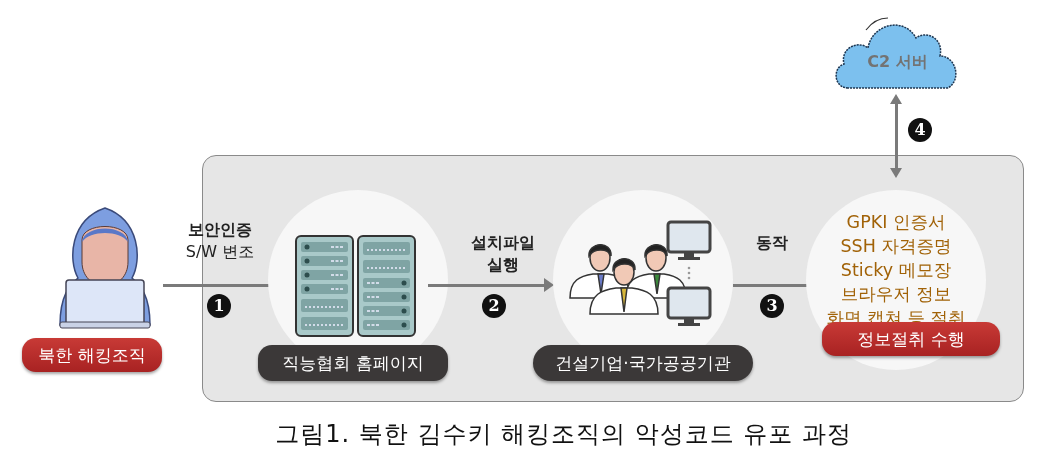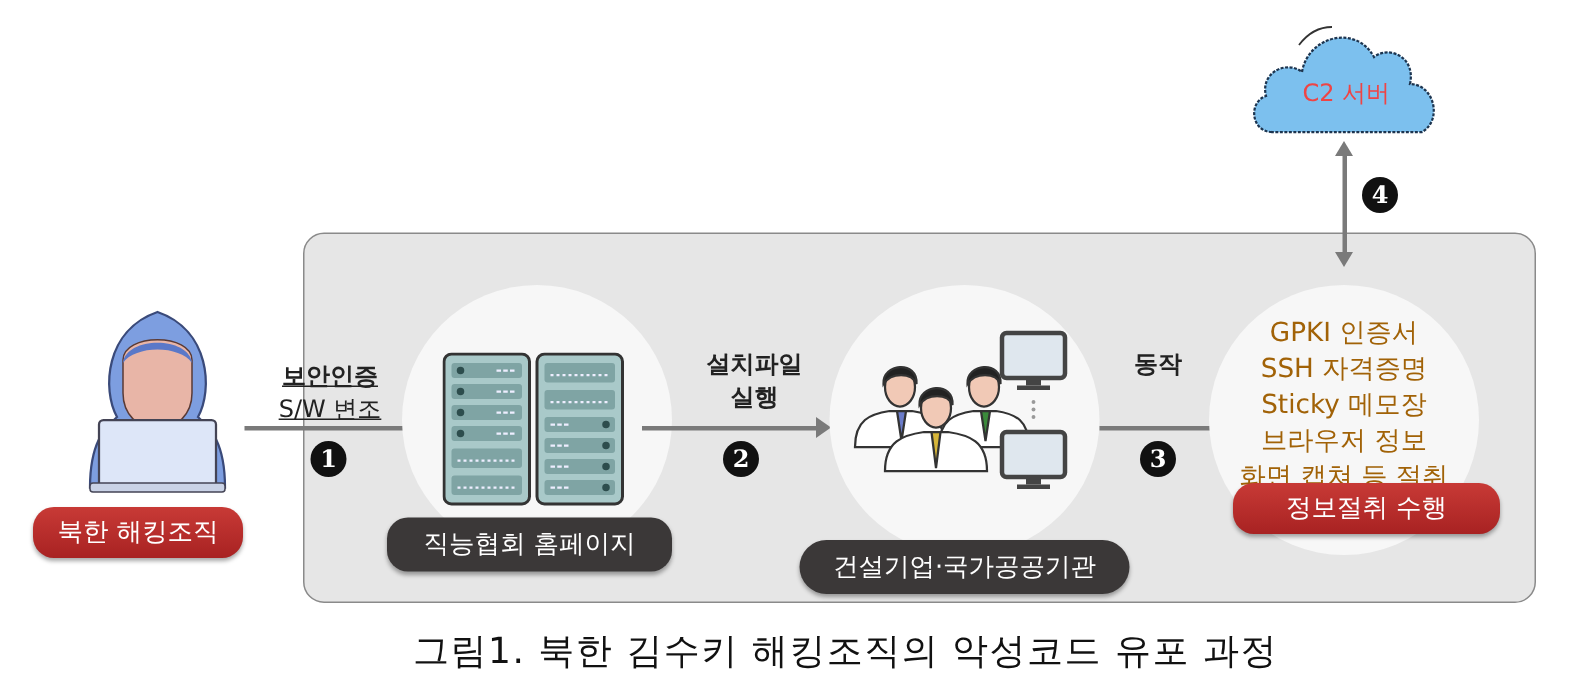--- a/index.html
+++ b/index.html
@@ -24,21 +24,21 @@
     <path d="M42 40 C42 22 88 22 88 40 L88 62 C88 76 78 86 65 86 C52 86 42 76 42 62 Z" fill="#e8b5a7" stroke="#5a3a35" stroke-width="1"></path>
     <path d="M42 42 C44 24 86 24 88 42 C80 30 50 30 42 42 Z" fill="#5a78c8"></path>
     <rect x="26" y="80" width="78" height="46" rx="3" fill="#dde6f8" stroke="#445" stroke-width="1.5"></rect>
     <rect x="20" y="122" width="90" height="6" rx="2" fill="#c9d2e6" stroke="#445" stroke-width="1"></rect>
   </svg>
 </div>
 <div class="abs pill-red" style="left:22px;top:338px;width:140px;">북한 해킹조직</div>
 
 <div class="abs panel"></div>
 
-<div class="abs edge-label" style="left:170px;top:240px;width:100px;text-decoration:underline;">
+<div class="abs edge-label" style="left:170px;top:219px;width:100px;">
   <div>보안인증</div>
   <div style="font-weight:normal;">S/W 변조</div>
 </div>
 <div class="abs arrow-line" style="left:163px;top:284px;width:120px;"></div>
 <div class="abs" style="left:276px;top:278px;width:0;height:0;border-left:10px solid #7a7a7a;border-top:7px solid transparent;border-bottom:7px solid transparent;"></div>
 <div class="abs step" style="left:207px;top:294px;">1</div>
 
 <div class="abs circle" style="left:268px;top:190px;width:180px;height:180px;"></div>
 <div class="abs" style="left:295px;top:235px;">
   <svg width="122" height="104" viewBox="0 0 122 104">
@@ -121,21 +121,21 @@
         <circle cx="121" cy="55" r="1.3"></circle>
         <circle cx="121" cy="60" r="1.3"></circle>
       </g>
     <g>
       <rect x="100" y="70" width="42" height="30" rx="3" fill="#dfe7ee" stroke="#444" stroke-width="3"></rect>
       <rect x="116" y="100" width="10" height="5" fill="#444"></rect>
         <rect x="110" y="105" width="22" height="3" fill="#444"></rect>
     </g>
   </svg>
 </div>
-<div class="abs pill-dark" style="left:533px;top:360px;width:220px;">건설기업·국가공공기관</div>
+<div class="abs pill-dark" style="left:533px;top:345px;width:220px;">건설기업·국가공공기관</div>
 
 <div class="abs edge-label" style="left:722px;top:232px;width:100px;">
   <div>동작</div>
 </div>
 <div class="abs arrow-line" style="left:733px;top:284px;width:80px;"></div>
 <div class="abs" style="left:809px;top:278px;width:0;height:0;border-left:10px solid #7a7a7a;border-top:7px solid transparent;border-bottom:7px solid transparent;"></div>
 <div class="abs step" style="left:760px;top:294px;">3</div>
 
 <div class="abs circle" style="left:806px;top:190px;width:180px;height:180px;"></div>
 <div class="abs info-text" style="left:796px;top:210px;width:200px;">
@@ -150,16 +150,16 @@
 <div class="abs" style="left:895px;top:98px;width:3px;height:75px;background:#7a7a7a;"></div>
 <div class="abs" style="left:890px;top:94px;width:0;height:0;border-bottom:10px solid #7a7a7a;border-left:6.5px solid transparent;border-right:6.5px solid transparent;"></div>
 <div class="abs" style="left:890px;top:168px;width:0;height:0;border-top:10px solid #7a7a7a;border-left:6.5px solid transparent;border-right:6.5px solid transparent;"></div>
 <div class="abs step" style="left:908px;top:118px;">4</div>
 
 <div class="abs" style="left:830px;top:8px;width:135px;height:84px;">
   <svg width="135" height="84" viewBox="0 0 135 84">
     <path d="M18 80 C4 80 2 60 14 56 C10 40 28 32 38 40 C42 16 74 8 86 30 C96 22 114 30 110 48 C126 48 132 72 118 80 Z" fill="#7cc0ee" stroke="#1d3550" stroke-width="1.5" stroke-dasharray="2 1"></path>
     <path d="M36 22 C42 14 50 10 58 10" fill="none" stroke="#333" stroke-width="1.2"></path>
   </svg>
-  <div class="abs" style="left:0;top:44px;width:135px;text-align:center;color:#ef4444;font-size:16px;font-weight:normal;">C2 서버</div>
+  <div class="abs" style="left:0;top:44px;width:135px;text-align:center;color:#737373;font-size:16px;font-weight:bold;">C2 서버</div>
 </div>
 
 <div class="abs caption" style="left:212px;top:418px;width:640px;">그림1. 북한 김수키 해킹조직의 악성코드 유포 과정</div>
 
 </body></html>

